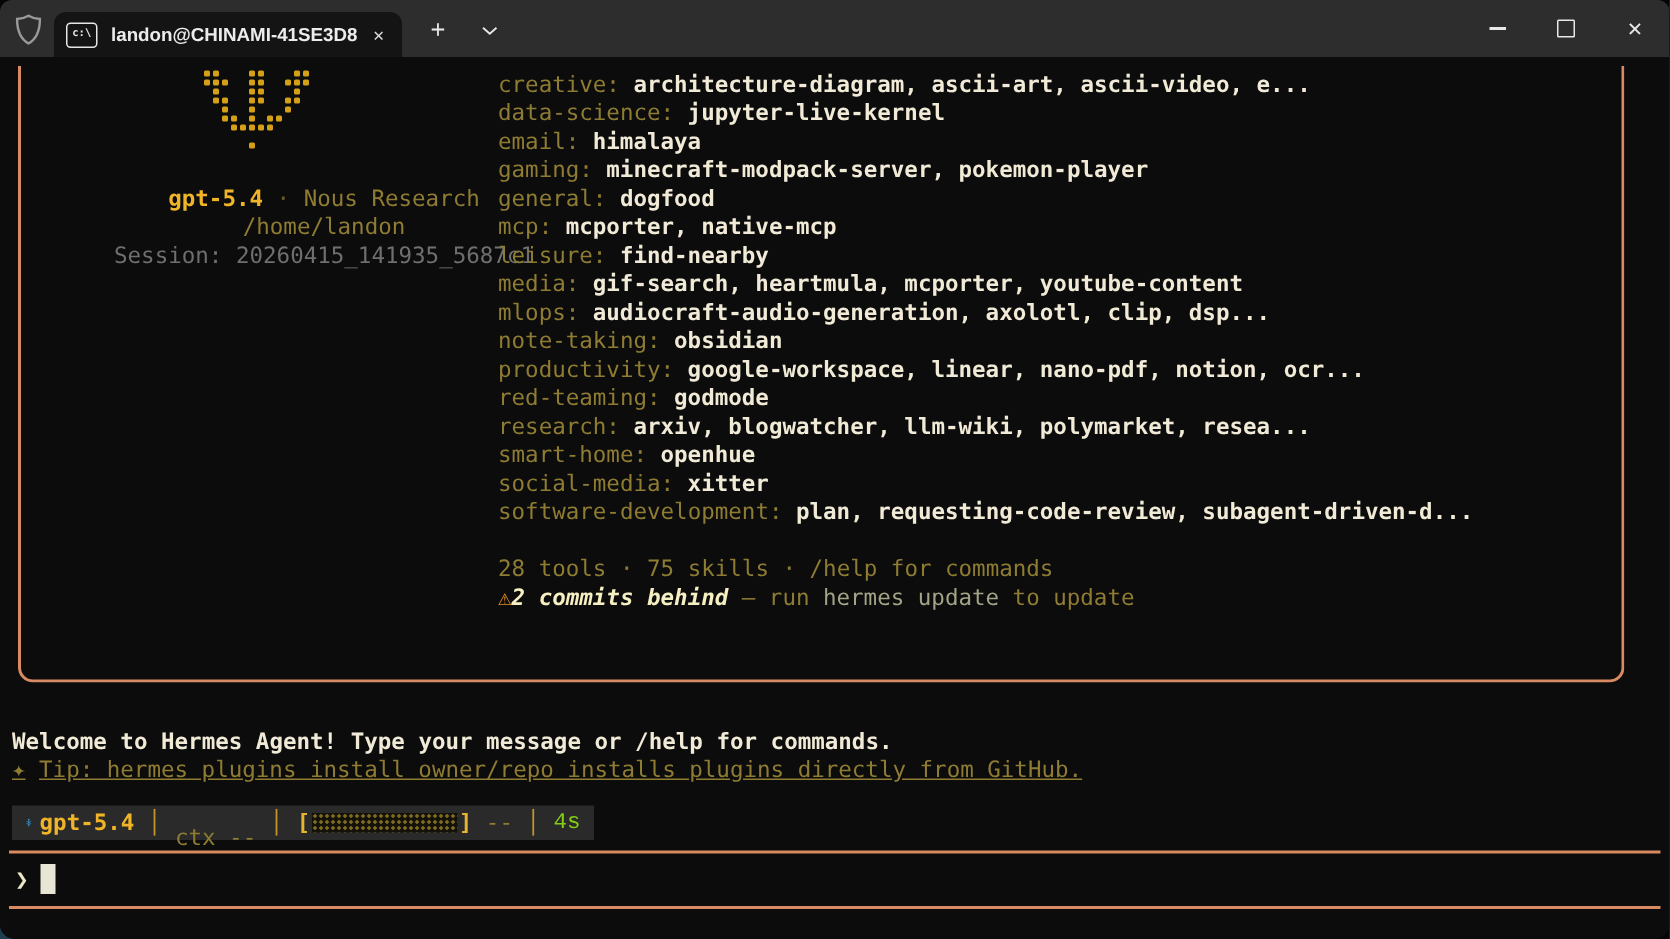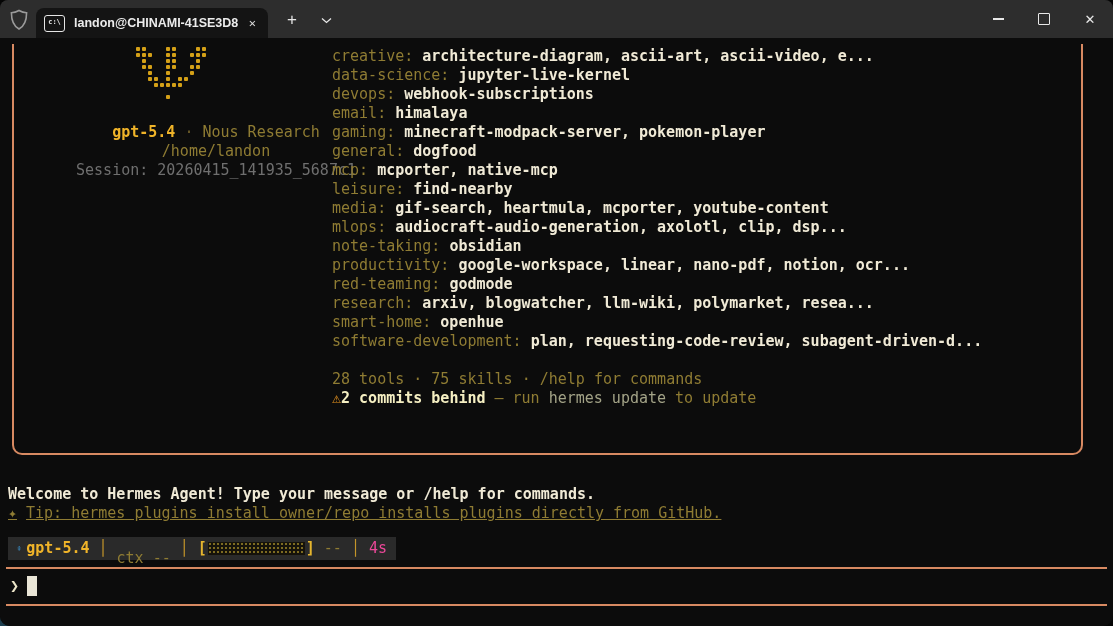--- a/index.html
+++ b/index.html
@@ -45,42 +45,42 @@
   .logo-dot{position:absolute;left:0;top:0;width:3.5px;height:3.5px;border-radius:1px;background:transparent;}
 
   .plugins{position:absolute;left:332px;top:9px;white-space:nowrap;}
   .prow{height:19px;}
   .cat{color:var(--olive);margin-right:9px;}
   .val{color:var(--cream);font-weight:bold;}
   .blank-row{height:19px;}
   .tools-line{color:var(--olive);height:19px;}
   .warn-line{height:19px;}
   .warn-icon{color:var(--warn_orange);font-weight:bold;}
-  .warn-bold{color:var(--warn_cream);font-weight:bold;}
+  .warn-bold{color:var(--warn_cream);font-weight:bold;font-style:italic;}
   .warn-dash{color:var(--olive);margin:0 9px;}
   .warn-pre{color:var(--olive);margin-right:9px;}
   .warn-cmd{color:var(--cmd_gray);margin-right:9px;}
   .warn-post{color:var(--olive);}
 
   .welcome{position:absolute;left:8px;top:447px;color:var(--cream);font-weight:bold;white-space:nowrap;}
   .tipline{position:absolute;left:8px;top:466px;color:var(--olive);white-space:nowrap;text-decoration:underline;}
   .tip-icon{margin-right:9px;}
 
   .statusbar{position:absolute;left:8px;top:499px;height:23px;width:388px;box-sizing:border-box;
        background:var(--statusbar_bg);display:flex;align-items:center;padding:0 9px;gap:9px;white-space:nowrap;}
   .sb-model{color:var(--gold);font-weight:bold;margin-left:-4px;}
   .sb-sep{color:#c4952a;}
   .sb-ctx{color:var(--olive);margin-top:20px;}
   .sb-bracket{color:#e5b52e;font-weight:bold;}
   .sb-bargroup{display:flex;align-items:center;gap:1px;}
   .sb-hatch{width:97px;height:13px;
        background-image:radial-gradient(circle,#7d6b21 1px,transparent 1.3px);
        background-size:4px 4px;background-color:#15120a;}
   .sb-barval{color:var(--olive);}
-  .sb-time{color:#ec4899;}
+  .sb-time{color:#84cc16;font-family:Liberation Mono, monospace;}
 
   .input-area{position:absolute;left:6px;top:529px;width:1101px;height:39px;box-sizing:border-box;
        border-top:2px solid var(--accent_border);border-bottom:2px solid var(--accent_border);}
   .prompt-chevron{position:absolute;left:4px;top:8px;color:#ece5c8;font-weight:bold;font-size:15px;line-height:19px;}
   .cursor-block{position:absolute;left:21px;top:7px;width:10px;height:20px;background:#e9e5d6;}
 </style>
 </head>
 <body>
 
 <div class="screen">
@@ -137,33 +137,33 @@
         <div class="line homepath">/home/landon</div>
         <div class="line session-line">
           <span>Session:</span>
           <span>20260415_141935_5687c1</span>
         </div>
       </div>
 
       <div class="plugins">
         <div class="prow"><span class="cat">creative:</span><span class="val">architecture-diagram, ascii-art, ascii-video, e...</span></div>
         <div class="prow"><span class="cat">data-science:</span><span class="val">jupyter-live-kernel</span></div>
-        <div class="prow"><span class="cat">devops:</span><span class="val">webhook-subscriptions</span></div>
         <div class="prow"><span class="cat">email:</span><span class="val">himalaya</span></div>
         <div class="prow"><span class="cat">gaming:</span><span class="val">minecraft-modpack-server, pokemon-player</span></div>
         <div class="prow"><span class="cat">general:</span><span class="val">dogfood</span></div>
         <div class="prow"><span class="cat">mcp:</span><span class="val">mcporter, native-mcp</span></div>
         <div class="prow"><span class="cat">leisure:</span><span class="val">find-nearby</span></div>
         <div class="prow"><span class="cat">media:</span><span class="val">gif-search, heartmula, mcporter, youtube-content</span></div>
         <div class="prow"><span class="cat">mlops:</span><span class="val">audiocraft-audio-generation, axolotl, clip, dsp...</span></div>
         <div class="prow"><span class="cat">note-taking:</span><span class="val">obsidian</span></div>
         <div class="prow"><span class="cat">productivity:</span><span class="val">google-workspace, linear, nano-pdf, notion, ocr...</span></div>
         <div class="prow"><span class="cat">red-teaming:</span><span class="val">godmode</span></div>
         <div class="prow"><span class="cat">research:</span><span class="val">arxiv, blogwatcher, llm-wiki, polymarket, resea...</span></div>
         <div class="prow"><span class="cat">smart-home:</span><span class="val">openhue</span></div>
+        <div class="prow"><span class="cat">social-media:</span><span class="val">xitter</span></div>
         <div class="prow"><span class="cat">software-development:</span><span class="val">plan, requesting-code-review, subagent-driven-d...</span></div>
         <div class="blank-row"></div>
         <div class="tools-line">28 tools · 75 skills · /help for commands</div>
         <div class="warn-line">
           <span class="warn-icon">⚠</span><span class="warn-bold">2 commits behind</span><span class="warn-dash">—</span><span class="warn-pre">run</span><span class="warn-cmd">hermes update</span><span class="warn-post">to update</span>
         </div>
       </div>
 
       <div class="welcome">Welcome to Hermes Agent! Type your message or /help for commands.</div>
       <div class="tipline">

